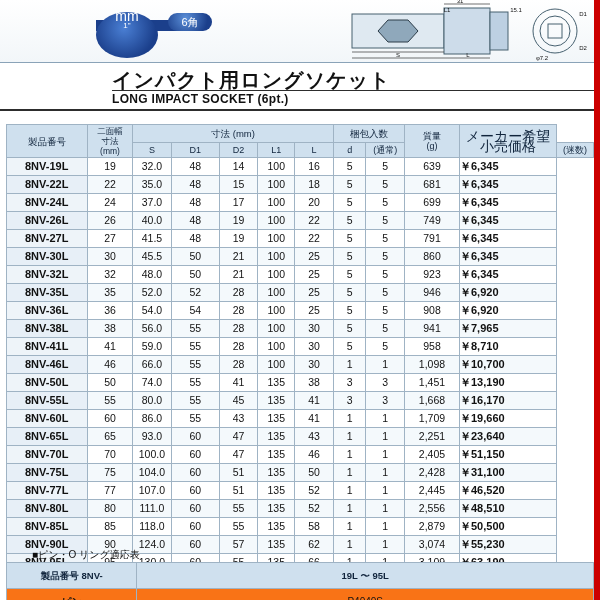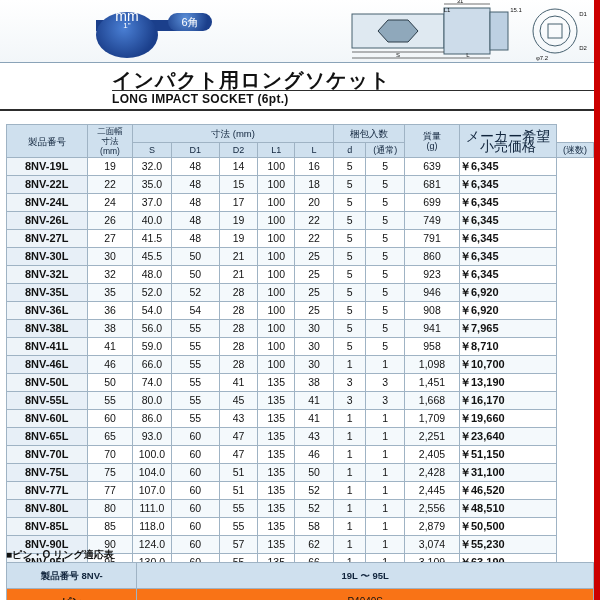--- a/index.html
+++ b/index.html
@@ -80,21 +80,21 @@
   }
   .maintbl tbody tr:nth-child(even) td{background:#f4f9fc;}
   .maintbl tbody tr:nth-child(even) td.code{background:#e7eff7;}
   .maintbl td.price{
     text-align:left;padding-right:8px;font-weight:bold;font-size:11px;
   }
   .maintbl td.num{font-size:10.5px;}
 
   
   .subtitle{
-    position:absolute;left:6px;top:548px;font-size:10px;font-weight:bold;
+    position:absolute;left:6px;top:548px;font-size:10px;font-weight:normal;padding-left:26px;
   }
   .subtbl{
     position:absolute;left:6px;top:562px;width:588px;font-size:10px;
   }
   .subtbl th,.subtbl td{
     border:1px solid #9fb3c4;height:15px;line-height:15px;text-align:center;padding:5px;
   }
   .subtbl th{background:#cfe0ee;font-weight:bold;font-size:9.5px;color:#10243c;}
   .subtbl td.lbl{background:#f97316;font-weight:bold;}
   .subtbl td.val{background:#f97316;}

